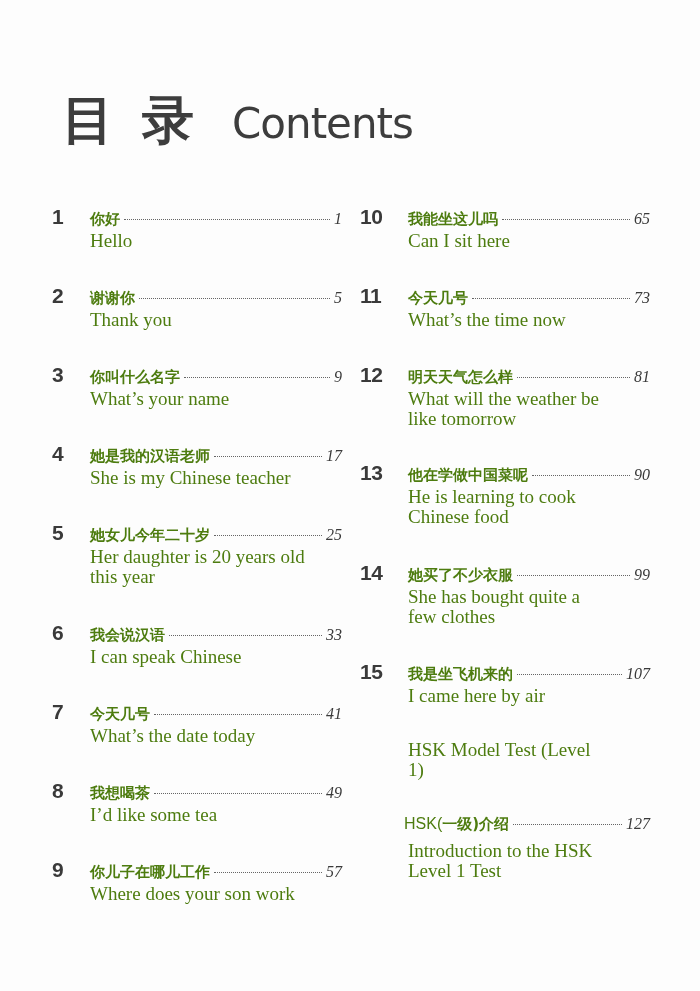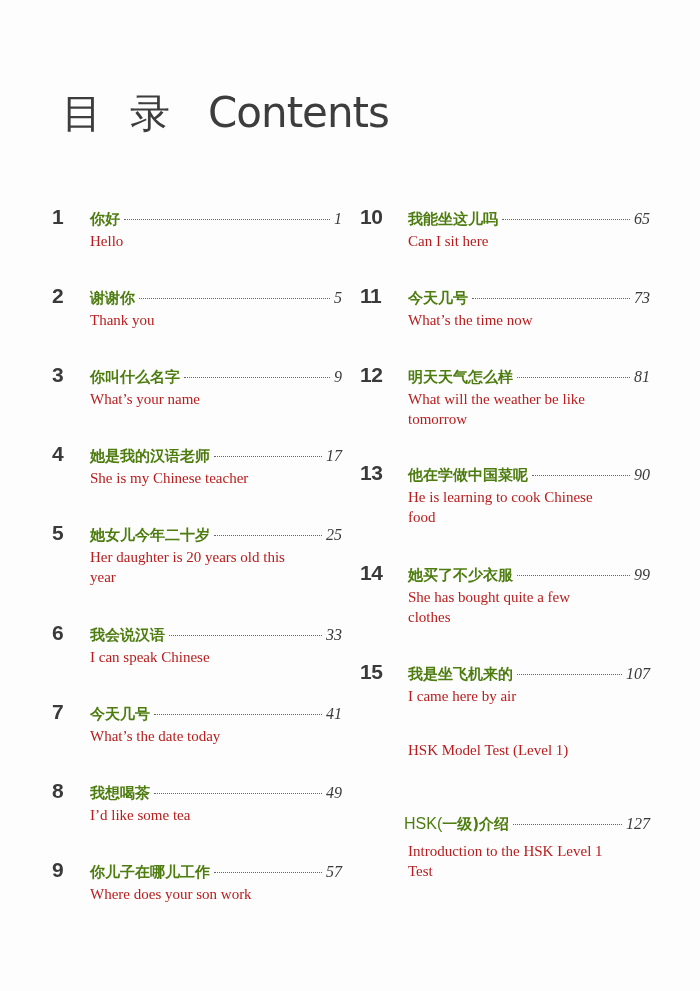--- a/index.html
+++ b/index.html
@@ -6,21 +6,21 @@
   body {
     width: 700px; height: 991px; background: #fdfdfd;
     position: relative; overflow: hidden;
     font-family: "Liberation Serif", serif; color: #3a3a3a;
   }
   .title {
     position: absolute; left: 62px; top: 86px;
     display: flex; align-items: baseline;
     font-family: "DejaVu Sans", sans-serif; color: #3d3d3d;
   }
-  .title .cn { font-size: 40px; font-weight: normal; letter-spacing: 28px; margin-right: 10px; }
+  .title .cn { font-size: 52px; font-weight: bold; letter-spacing: 28px; margin-right: 10px; }
   .title .en { font-size: 42px; font-weight: normal; letter-spacing: -1px; font-family: "DejaVu Sans", sans-serif; }
   .col { position: absolute; top: 200px; width: 290px; }
   .col.left { left: 52px; }
   .col.right { left: 360px; }
   .entry { position: absolute; left: 0; width: 290px; }
   .row { display: flex; align-items: baseline; height: 22px; }
   .num {
     font-family: "Liberation Sans", sans-serif; font-weight: bold;
     font-size: 21px; color: #3a3a3a; width: 38px; flex: none;
   }
@@ -28,21 +28,21 @@
   .cnt {
     font-family: "DejaVu Sans", sans-serif; font-weight: bold; font-size: 15px;
     color: #4d7c0f; white-space: nowrap; flex: none;
   }
   .dots {
     flex: 1; border-bottom: 1.5px dotted #666; margin: 0 4px; position: relative; top: -4px;
     min-width: 10px;
   }
   .pg { font-style: italic; font-size: 16px; color: #3a3a3a; flex: none; }
   .en-sub {
-    margin-left: 38px; margin-top: 4px; font-size: 15px; line-height: 20px; color: #b91c1c;
+    margin-left: 38px; margin-top: 4px; font-size: 19px; line-height: 20px; color: #4d7c0f;
     width: 215px;
   }
   .col.right .en-sub { margin-left: 48px; width: 200px; }
   .appx-label { font-family: "DejaVu Sans", sans-serif; font-weight: bold; font-size: 15px; flex: none; }
   .hsk { font-family: "Liberation Sans", sans-serif; font-size: 16px; font-weight: normal; }
 </style>
 </head>
 <body>
 
 <div class="title">

